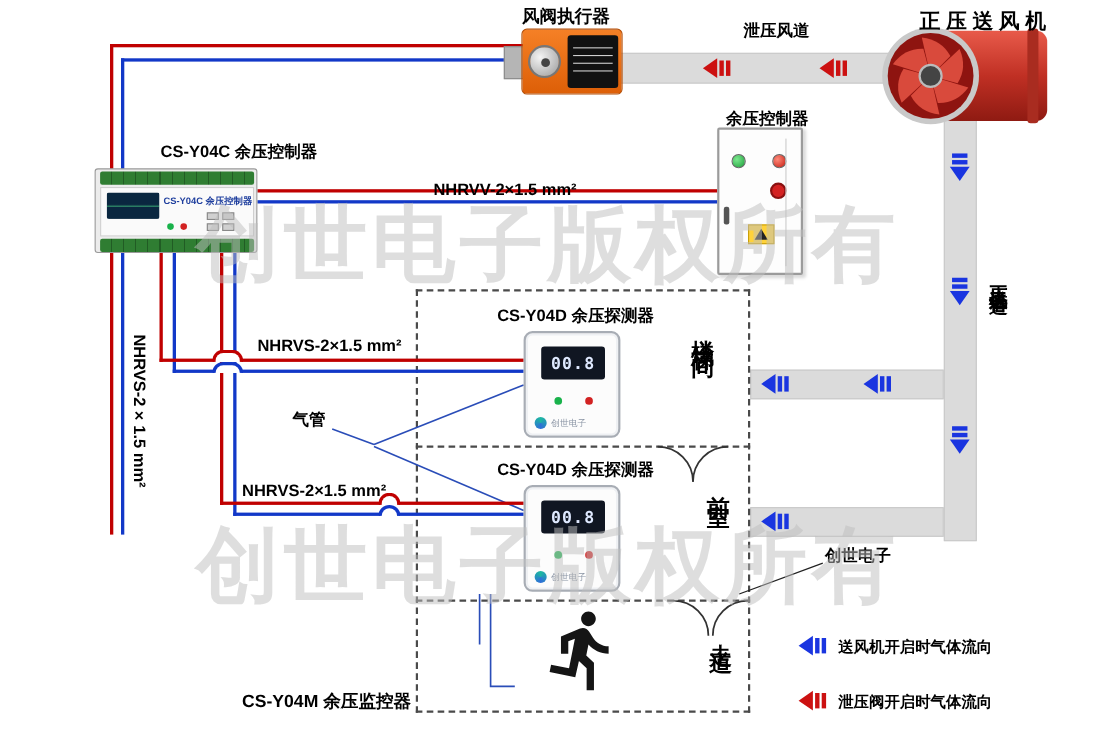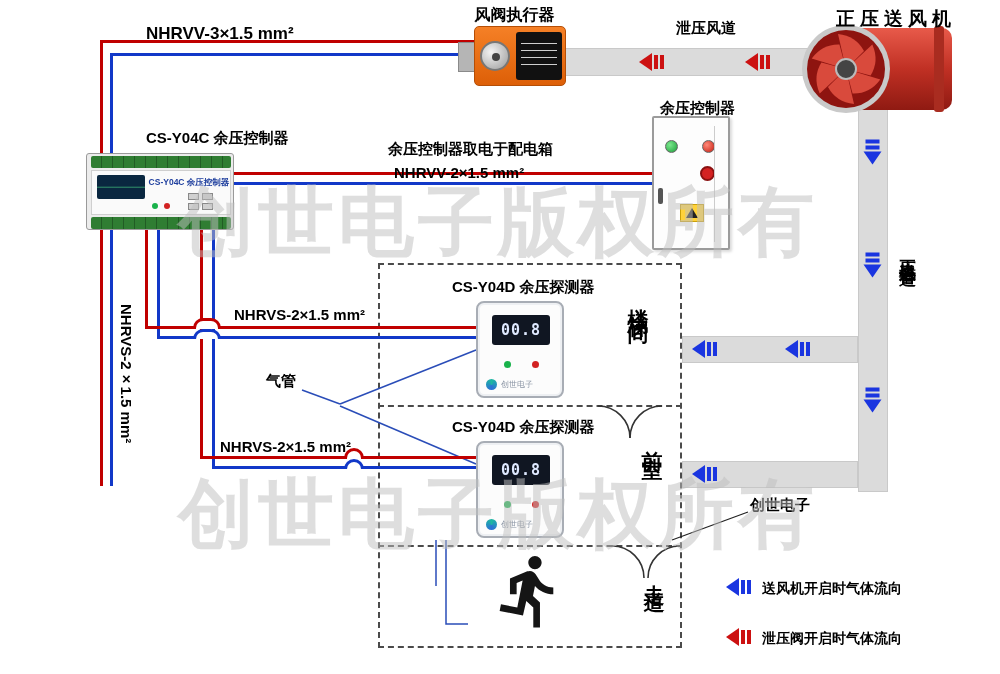--- a/index.html
+++ b/index.html
@@ -264,36 +264,35 @@
     <div class="det-led r"></div>
     <div class="det-logo"></div>
     <div class="det-brand">创世电子</div>
   </div>
 
 
   <svg class="dev" style="left:490px;top:550px;" width="80" height="82" viewBox="0 0 24 24">
     <path fill="#151515" d="M13.49 5.48c1.1 0 2-.9 2-2s-.9-2-2-2-2 .9-2 2 .9 2 2 2zm-3.6 13.9l1-4.4 2.1 2v6h2v-7.5l-2.1-2 .6-3c1.3 1.5 3.3 2.5 5.5 2.5v-2c-1.9 0-3.5-1-4.3-2.4l-1-1.6c-.4-.6-1-1-1.7-1-.3 0-.5.1-.8.1l-5.2 2.2v4.7h2v-3.4l1.8-.7-1.6 8.1-4.9-1-.4 2 7 1.4z"></path>
   </svg>
 
-  <div class="lbl" style="left:146px;top:24px;font-size:17px;">NHRVV-3×1.5 mm²</div>
   <div class="lbl" style="left:462px;top:5px;font-size:16px;width:105px;text-align:center;">风阀执行器</div>
   <div class="lbl" style="left:676px;top:19px;font-size:15px;">泄压风道</div>
   <div class="lbl" style="left:836px;top:6px;font-size:19px;letter-spacing:5px;">正压送风机</div>
   <div class="lbl" style="left:146px;top:129px;font-size:15px;">CS-Y04C 余压控制器</div>
   <div class="lbl" style="left:660px;top:99px;font-size:15px;">余压控制器</div>
   <div class="lbl" style="left:394px;top:120px;font-size:15px;margin-top:44px;">NHRVV-2×1.5 mm²</div>
-  <div class="lbl" style="left:388px;top:140px;font-size:15px;">余压控制器取电于配电箱</div>
   <div class="lbl" style="left:452px;top:278px;font-size:15px;">CS-Y04D 余压探测器</div>
   <div class="lbl" style="left:452px;top:418px;font-size:15px;">CS-Y04D 余压探测器</div>
   <div class="lbl" style="left:234px;top:306px;font-size:15px;">NHRVS-2×1.5 mm²</div>
   <div class="lbl" style="left:220px;top:438px;font-size:15px;">NHRVS-2×1.5 mm²</div>
   <div class="lbl vlat" style="left:118px;top:304px;font-size:15px;">NHRVS-2×1.5 mm²</div>
   <div class="lbl" style="left:266px;top:372px;font-size:15px;">气管</div>
   <div class="lbl vcn" style="left:896px;top:246px;font-size:17px;letter-spacing:2px;">正压送风管道</div>
   <div class="lbl" style="left:750px;top:496px;font-size:15px;">创世电子</div>
+  <div class="lbl" style="left:220px;top:628px;font-size:16px;">CS-Y04M 余压监控器</div>
   <div class="lbl vcn" style="left:624px;top:292px;font-size:21px;letter-spacing:7px;">楼梯间</div>
   <div class="lbl vcn" style="left:638px;top:434px;font-size:21px;letter-spacing:7px;">前室</div>
   <div class="lbl vcn" style="left:640px;top:568px;font-size:21px;letter-spacing:7px;">走道</div>
 
   <div class="flow fblue" style="left:726px;top:578px;">
       <span class="tri"></span>
       <span class="bar"></span>
       <span class="bar"></span>
     </div>
   <div class="legend-text" style="left:762px;top:580px;">送风机开启时气体流向</div>

